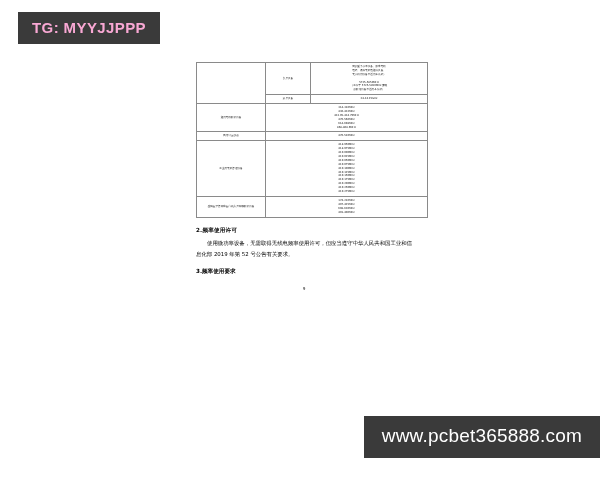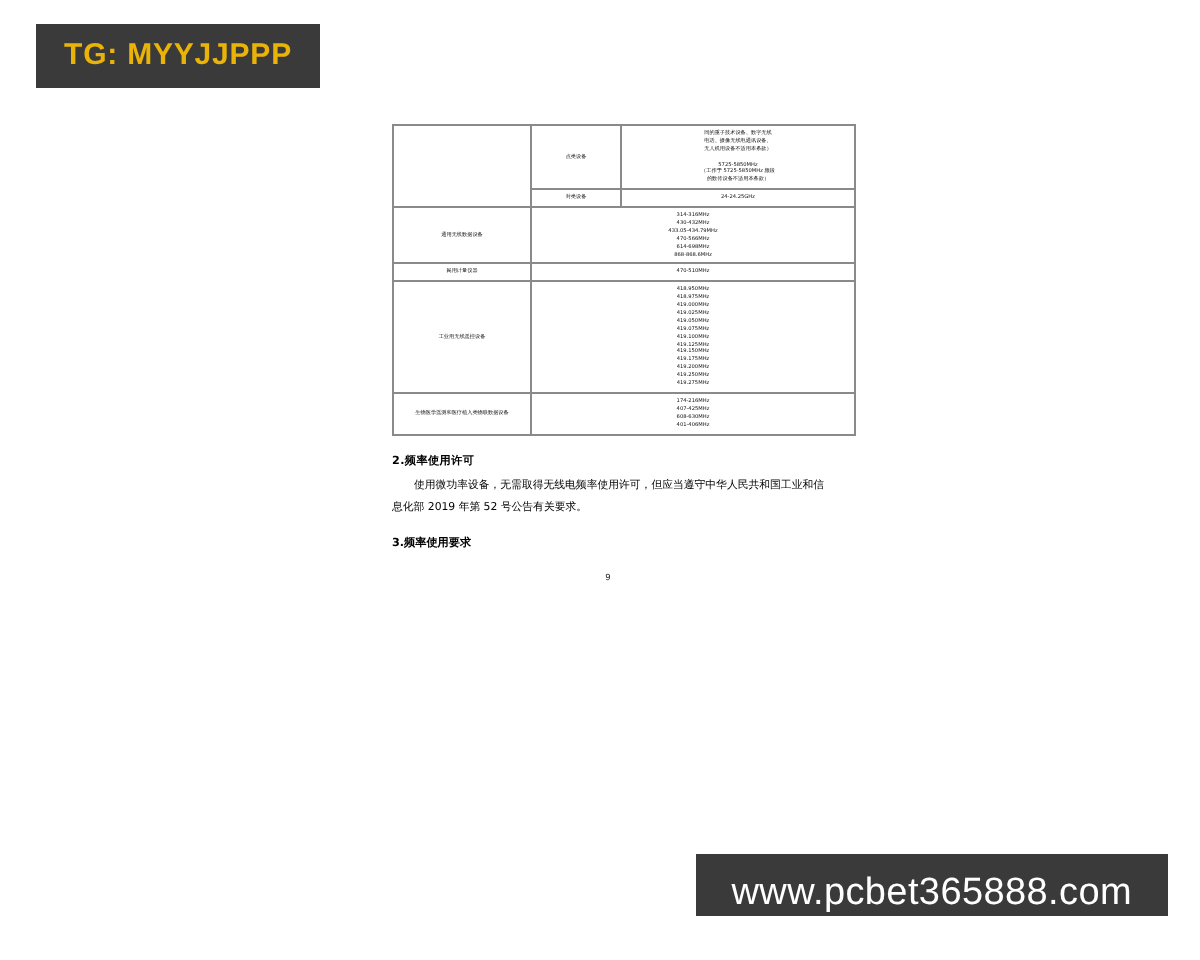--- a/index.html
+++ b/index.html
@@ -14,39 +14,39 @@
     overflow: hidden;
     position: relative;
   }
 
   
   .tg-badge {
     position: absolute;
     left: 18px;
     top: 12px;
     background: #3a3a3a;
-    color: #eab308;
+    color: #f9a8d4;
     font-size: 15px;
     font-weight: bold;
     letter-spacing: 0.4px;
     padding: 8px 14px 9px 14px;
     font-family: "Liberation Sans", sans-serif;
     line-height: 1;
     text-align: right;
   }
 
   
   .site-badge {
     position: absolute;
-    right: 16px;
+    right: 0px;
     bottom: 22px;
     background: #3a3a3a;
     color: #ffffff;
     font-size: 19px;
-    padding: 10px 18px 0 18px;
+    padding: 10px 18px 11px 18px;
     font-family: "Liberation Sans", sans-serif;
     line-height: 1.1;
     letter-spacing: 0.2px;
   }
 
   
   .page {
     position: absolute;
     left: 0;
     top: 0;

